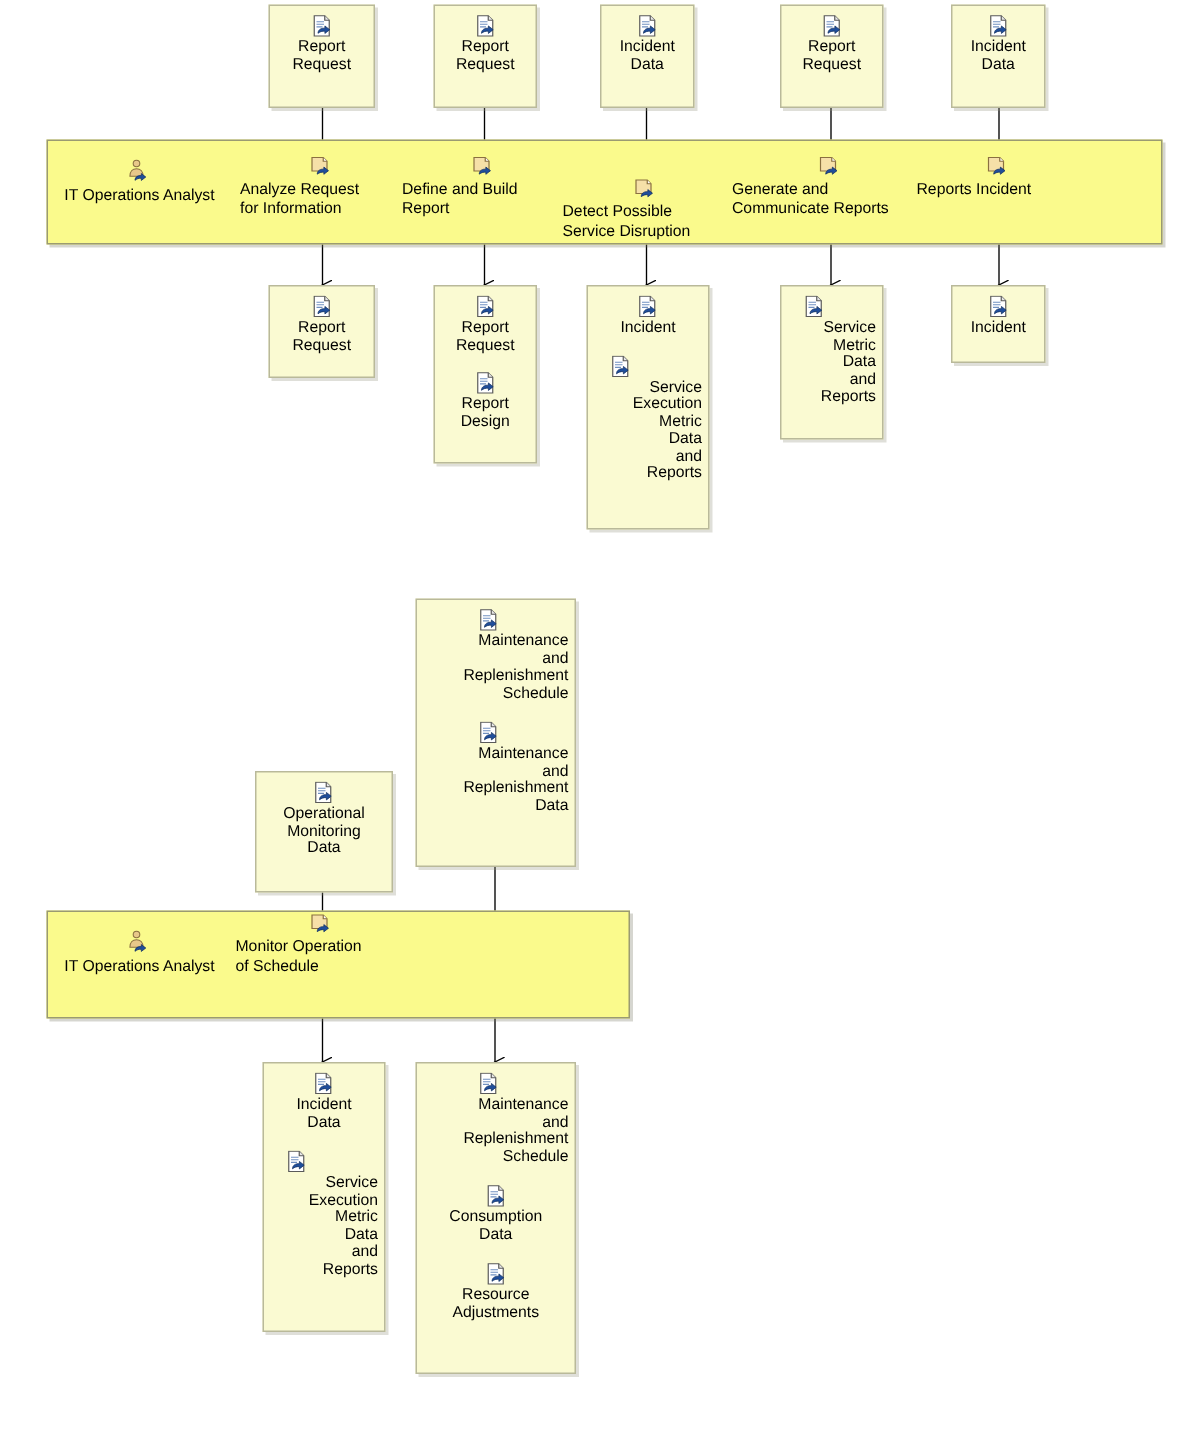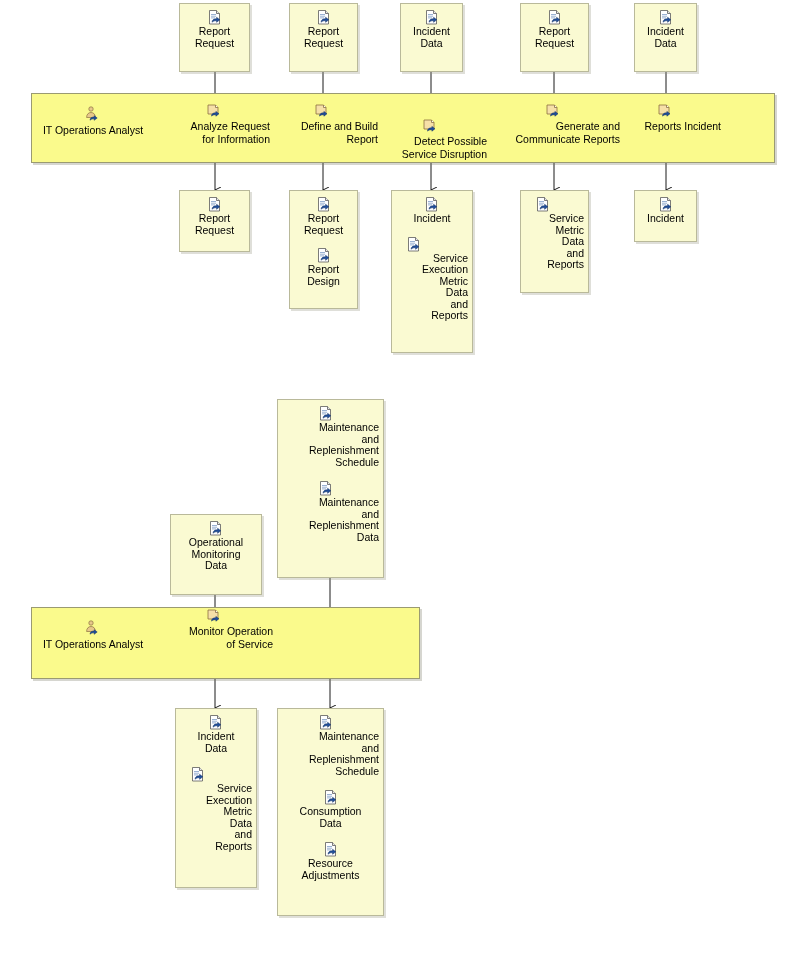--- a/index.html
+++ b/index.html
@@ -74,21 +74,21 @@
     box-sizing: border-box;
   }
   .task .glyph {
     display: block;
     margin: 0 auto 2px auto;
     width: 18px;
     height: 15px;
   }
   .task .lbl {
     display: block;
-    text-align: right;
+    text-align: left;
     line-height: 12.5px;
     font-size: 10.5px;
     white-space: pre-line;
   }
 
   
   .role {
     position: absolute;
     box-sizing: border-box;
     text-align: center;
@@ -522,21 +522,21 @@
 
   <div class="task" style="left:157px;top:608px;width:116px;">
     <span class="glyph">
       <svg viewBox="0 0 18 15" width="18" height="15">
         <path d="M2,2 h7.5 l2.5,2.5 v6.5 h-10 z" fill="#f6e0a8" stroke="#8a7040" stroke-width="0.8"></path>
         <path d="M9.5,2 v2.5 h2.5" fill="#ffffff" stroke="#8a7040" stroke-width="0.8"></path>
         <path d="M5.5,13 c0,-2.5 2.3,-3.4 4.4,-3.2 l0,-1.4 l3.1,2.4 l-3.1,2.4 l0,-1.4 c-1.6,-0.2 -3.1,0.3 -4.4,1.3 z" fill="#1f4e9c" stroke="#123060" stroke-width="0.5"></path>
       </svg>
     </span>
     <span class="lbl">Monitor Operation
-of Service</span>
+of Schedule</span>
   </div>
 
 
   <div class="artifact" style="left:175px;top:708px;width:82px;height:180px;">
     <div class="node ctr">
       <span class="glyph">
         <svg viewBox="0 0 16 15" width="16" height="15">
           <path d="M2.5,0.5 h7 l3,3 v10.5 h-10 z" fill="#ffffff" stroke="#5a5a5a" stroke-width="0.8"></path>
           <path d="M9.5,0.5 v3 h3" fill="#e8e8e8" stroke="#5a5a5a" stroke-width="0.8"></path>
           <g stroke="#7090c0" stroke-width="0.7">

